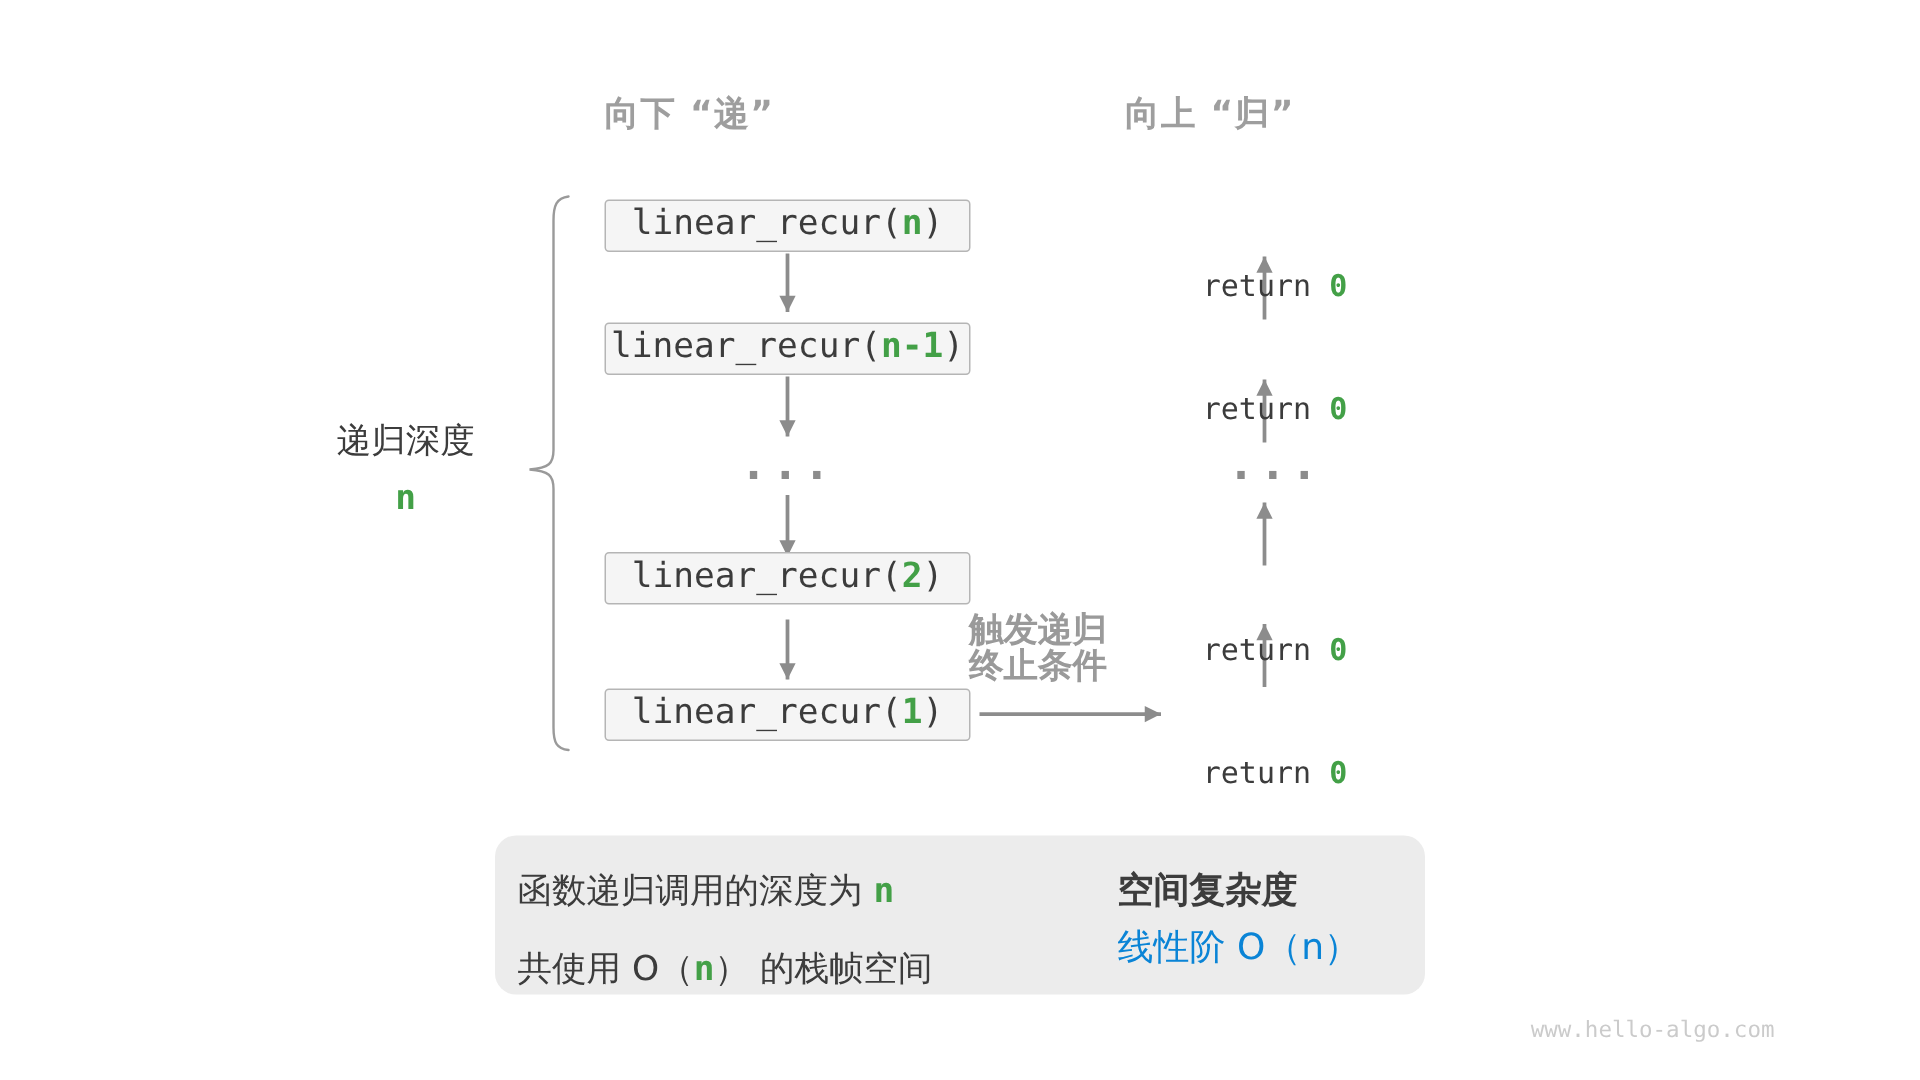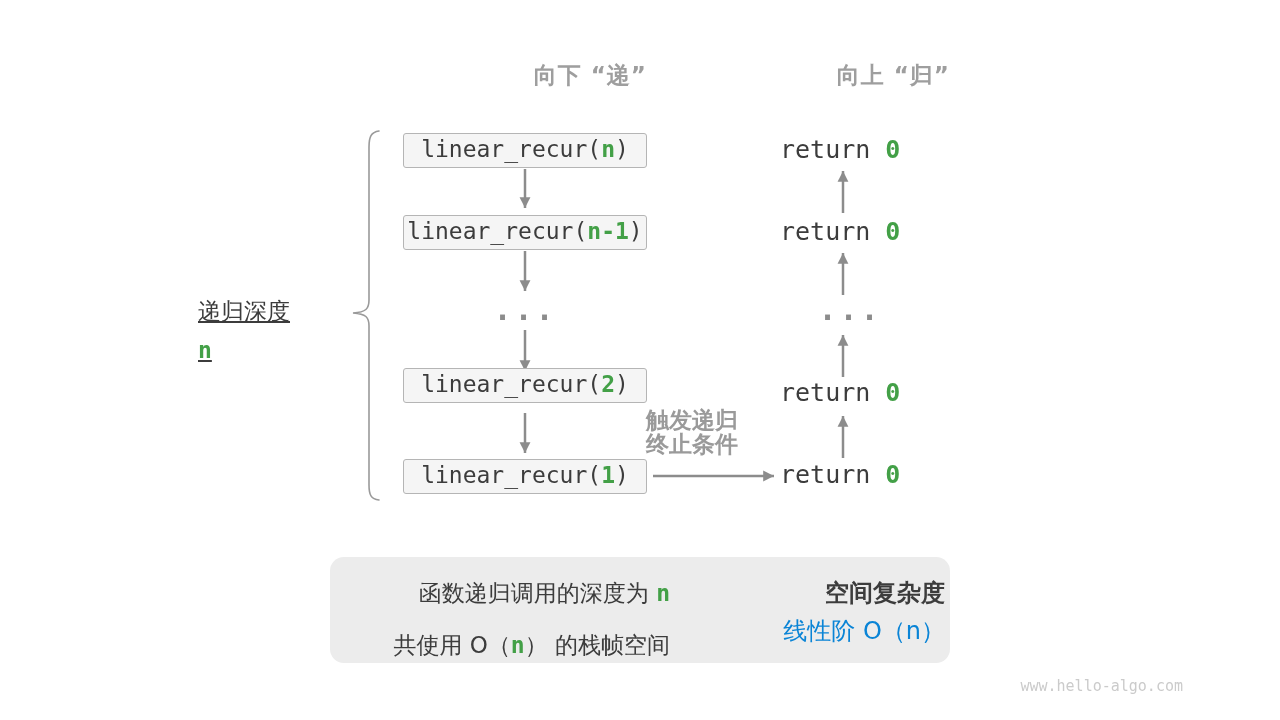--- a/index.html
+++ b/index.html
@@ -3,46 +3,47 @@
 <meta charset="utf-8">
 <style>
   html,body{margin:0;padding:0;}
   body{
     width:1280px;height:720px;position:relative;overflow:hidden;
     background:#ffffff;
     font-family:"DejaVu Sans","Liberation Sans",sans-serif;
     color:#3c3c3c;
   }
   .abs{position:absolute;}
-  .center{text-align:right;}
+  .center{text-align:left;}
   .green{font-family:"DejaVu Sans Mono","Liberation Mono",monospace;font-weight:bold;}
   .hdr{font-size:23px;font-weight:bold;color:#9e9e9e;letter-spacing:1px;}
   .stack-box{
     left:403px;width:244px;height:35px;box-sizing:border-box;
     background:#f5f5f5;border:1.5px solid #b5b5b5;border-radius:3px;
     font-size:23px;line-height:31px;text-align:center;color:#3c3c3c;
     font-family:"DejaVu Sans Mono","Liberation Mono",monospace;
     white-space:pre;
   }
   .return-row{
-    left:780px;width:140px;text-align:left;
-    font-size:25px;line-height:24px;color:#3c3c3c;
+    left:780px;width:140px;text-align:center;
+    font-size:20px;line-height:24px;color:#3c3c3c;
     font-family:"DejaVu Sans Mono","Liberation Mono",monospace;
     white-space:pre;
+    margin-top:40px;
   }
   .ellipsis{
     font-family:"DejaVu Sans Mono","Liberation Mono",monospace;
     font-weight:bold;font-size:30px;line-height:28px;letter-spacing:3px;
     color:#8c8c8c;text-align:center;
   }
   .trigger{
     left:646px;top:408px;width:130px;
     font-size:23px;line-height:24px;font-weight:bold;color:#9a9a9a;
   }
-  .depth-wrap{left:198px;top:296px;width:145px;text-align:left;text-decoration:underline;}
+  .depth-wrap{left:198px;top:278px;width:145px;text-align:center;}
   .depth-label{font-size:23px;color:#3c3c3c;}
   .depth-value{font-size:23px;margin-top:10px;}
   .panel{
     left:330px;top:557px;width:620px;height:106px;
     background:#ececec;border-radius:14px;
   }
   .panel-line{font-size:23px;color:#3c3c3c;white-space:pre;}
   .result-title{font-size:24px;font-weight:bold;color:#3c3c3c;}
   .result-value{font-size:24px;font-weight:normal;}
   .watermark{

